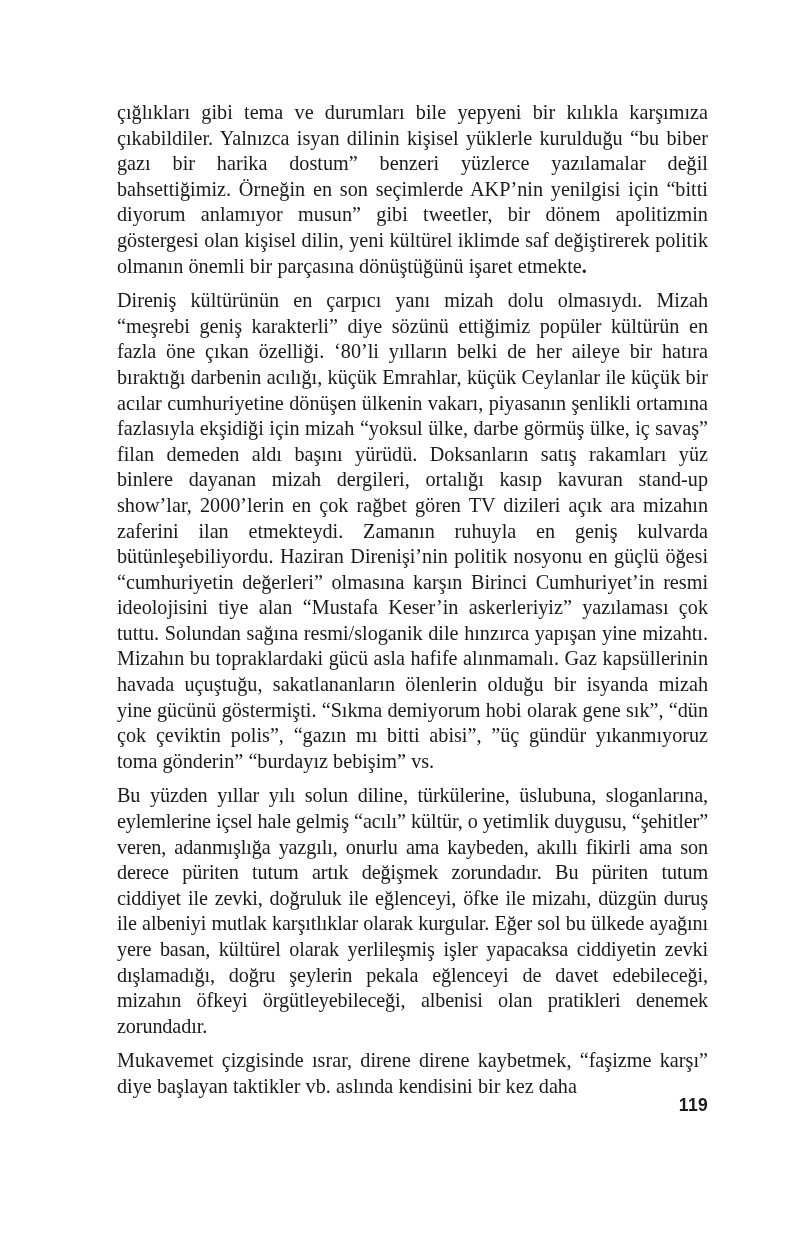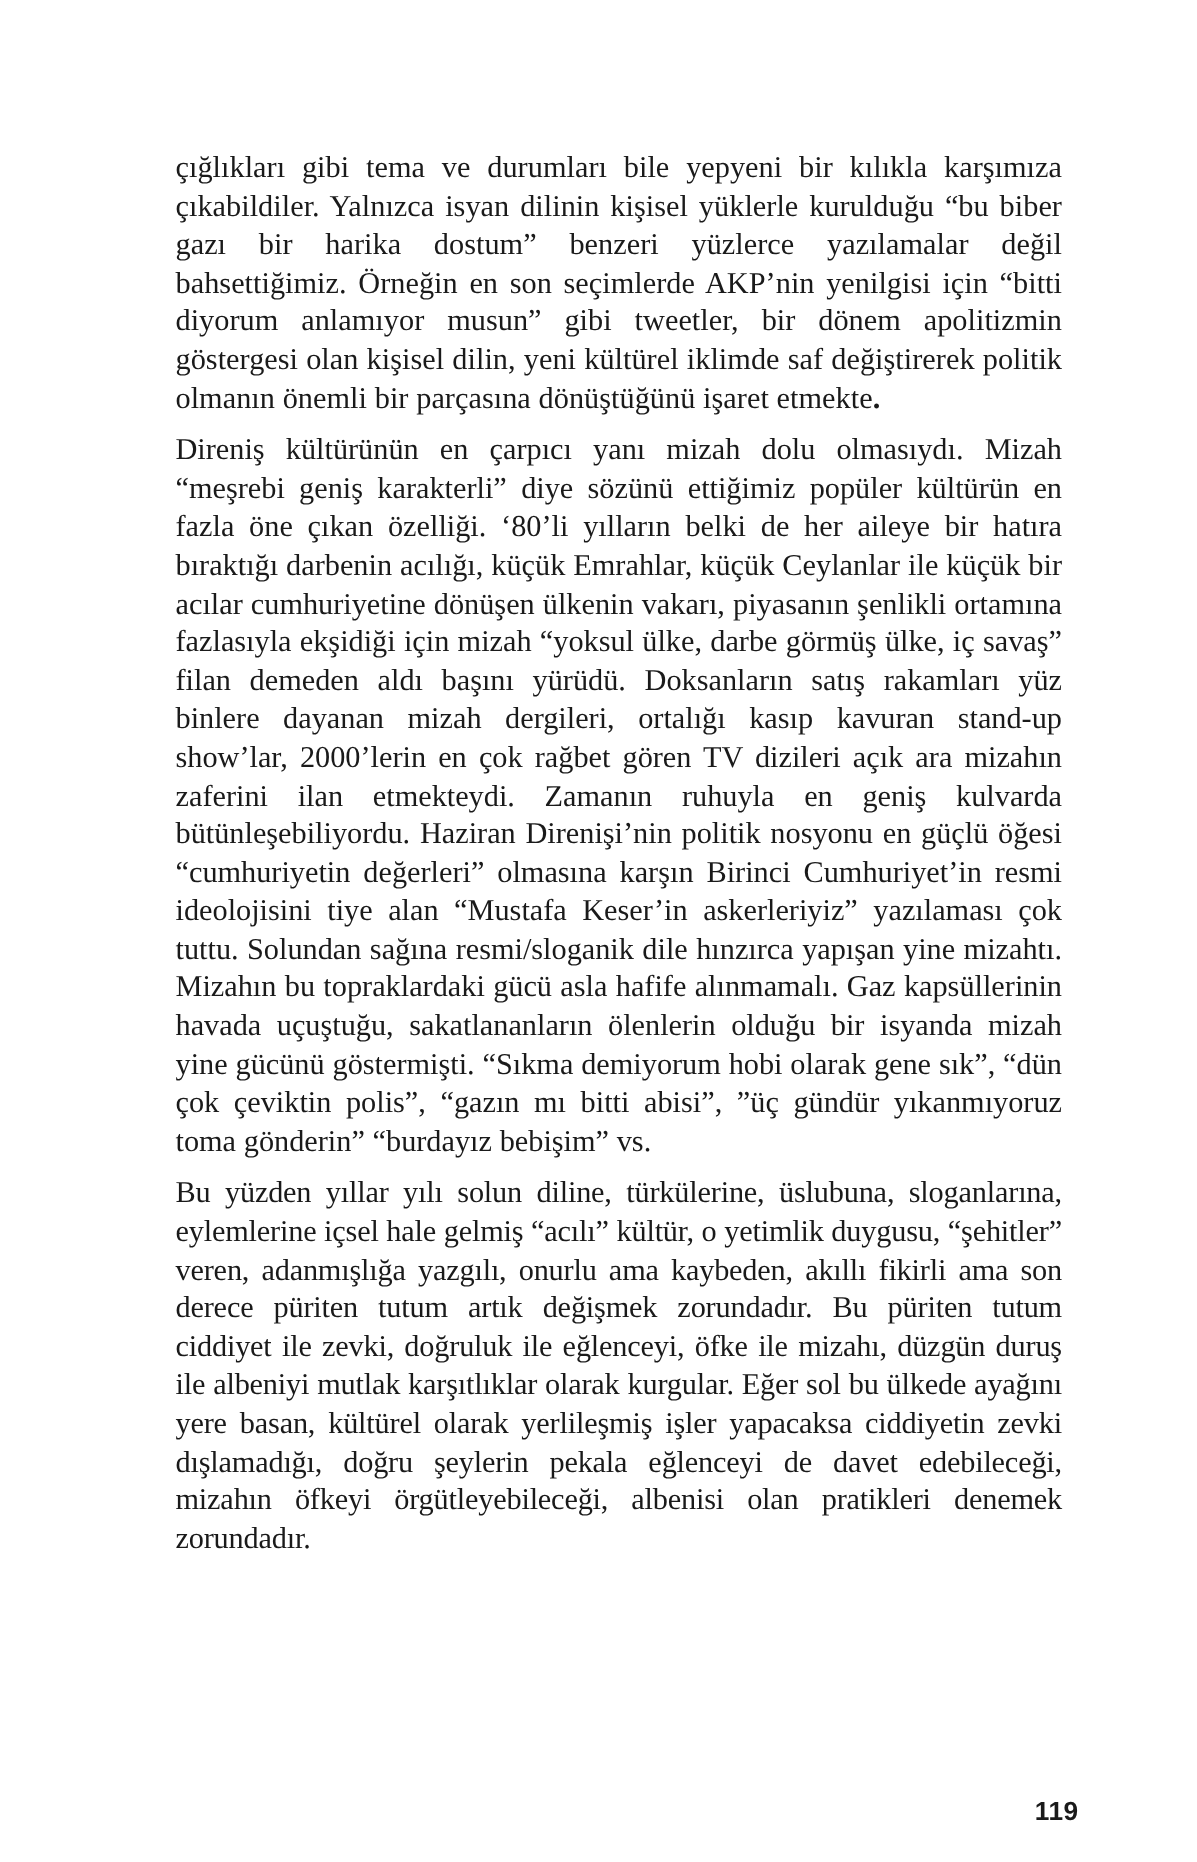--- a/index.html
+++ b/index.html
@@ -62,42 +62,42 @@
     margin-bottom: 0;
   }
 
   .bold-period {
     font-weight: bold;
   }
 
   .folio {
     position: absolute;
     left: 0;
-    top: 1197px;
+    top: 1095px;
     width: 708px;
     text-align: right;
     font-family: "Liberation Sans", "DejaVu Sans", sans-serif;
     font-size: 17.5px;
     font-weight: bold;
     letter-spacing: 0.3px;
     color: #1a1a1a;
-    padding-left: 11px;
   }
 </style>
 </head>
 <body>
 
 <div class="page">
 
   <div class="text-block">
 
     <p class="para para-1"><span>çığlıkları gibi tema ve durumları bile yepyeni bir kılıkla karşımıza çıkabildiler. Yalnızca isyan dilinin kişisel yüklerle kurulduğu “bu biber gazı bir harika dostum” benzeri yüzlerce yazılamalar değil bahsettiğimiz. Örneğin en son seçimlerde AKP’nin yenilgisi için “bitti diyorum anlamıyor musun” gibi tweetler, bir dönem apolitizmin göstergesi olan kişisel dilin, yeni kültürel iklimde saf değiştirerek politik olmanın önemli bir parçasına dönüştüğünü işaret etmekte</span><span class="bold-period">.</span></p>
 
     <p class="para para-2">Direniş kültürünün en çarpıcı yanı mizah dolu olmasıydı. Mizah “meşrebi geniş karakterli” diye sözünü ettiğimiz popüler kültürün en fazla öne çıkan özelliği. ‘80’li yılların belki de her aileye bir hatıra bıraktığı darbenin acılığı, küçük Emrahlar, küçük Ceylanlar ile küçük bir acılar cumhuriyetine dönüşen ülkenin vakarı, piyasanın şenlikli ortamına fazlasıyla ekşidiği için mizah  “yoksul ülke, darbe görmüş ülke, iç savaş” filan demeden aldı başını yürüdü. Doksanların satış rakamları yüz binlere dayanan mizah dergileri, ortalığı kasıp kavuran stand-up show’lar, 2000’lerin en çok rağbet gören TV dizileri açık ara mizahın zaferini ilan etmekteydi.  Zamanın ruhuyla en geniş kulvarda bütünleşebiliyordu.   Haziran Direnişi’nin politik nosyonu en güçlü öğesi “cumhuriyetin değerleri” olmasına karşın Birinci Cumhuriyet’in resmi ideolojisini tiye alan “Mustafa Keser’in askerleriyiz” yazılaması çok tuttu. Solundan sağına resmi/sloganik dile hınzırca yapışan  yine mizahtı. Mizahın bu topraklardaki gücü asla hafife alınmamalı. Gaz kapsüllerinin havada uçuştuğu, sakatlananların ölenlerin olduğu bir isyanda mizah yine gücünü göstermişti. “Sıkma demiyorum hobi olarak gene sık”, “dün çok çeviktin polis”, “gazın mı bitti abisi”, ”üç gündür yıkanmıyoruz toma gönderin” “burdayız bebişim” vs.</p>
 
     <p class="para para-3">Bu yüzden yıllar yılı solun diline, türkülerine, üslubuna, sloganlarına, eylemlerine içsel hale gelmiş “acılı” kültür, o yetimlik duygusu, “şehitler” veren, adanmışlığa yazgılı, onurlu ama kaybeden, akıllı fikirli ama son derece püriten tutum artık değişmek zorundadır. Bu püriten tutum ciddiyet ile zevki, doğruluk ile eğlenceyi, öfke ile mizahı, düzgün duruş ile albeniyi mutlak karşıtlıklar olarak kurgular. Eğer sol bu ülkede ayağını yere basan, kültürel olarak yerlileşmiş işler yapacaksa ciddiyetin zevki dışlamadığı, doğru şeylerin pekala eğlenceyi de davet edebileceği, mizahın öfkeyi örgütleyebileceği, albenisi olan pratikleri denemek zorundadır.</p>
 
+    <p class="para para-4">Mukavemet çizgisinde ısrar, direne direne kaybetmek, “faşizme karşı” diye başlayan taktikler vb. aslında kendisini bir kez daha</p>
 
   </div>
 
   <div class="folio">119</div>
 
 </div>
 
 </body></html>

